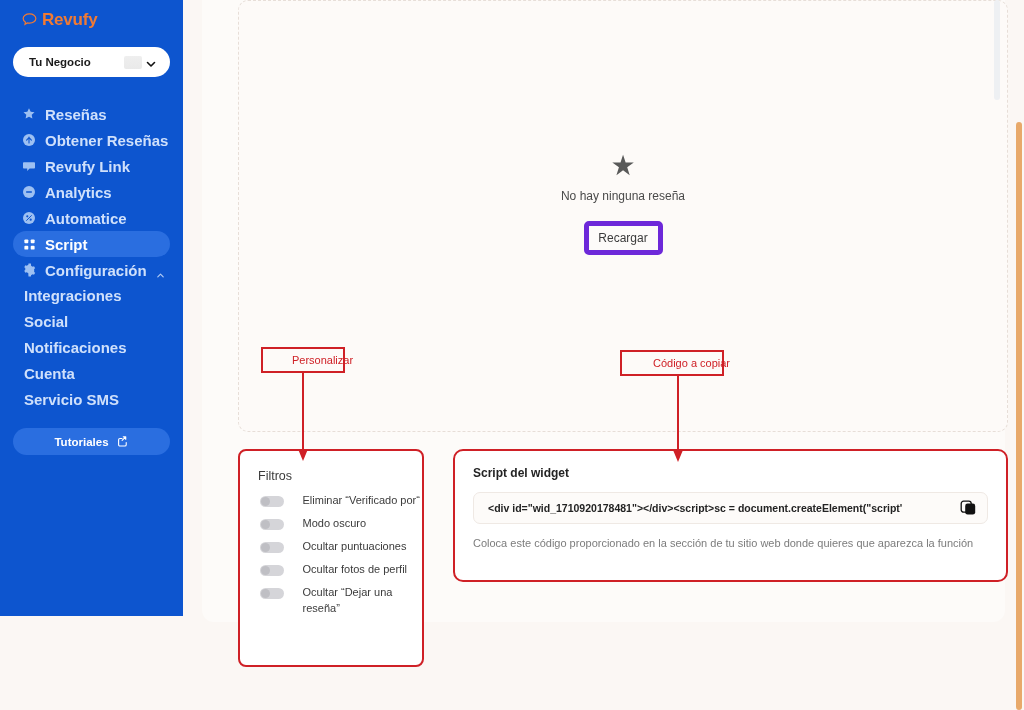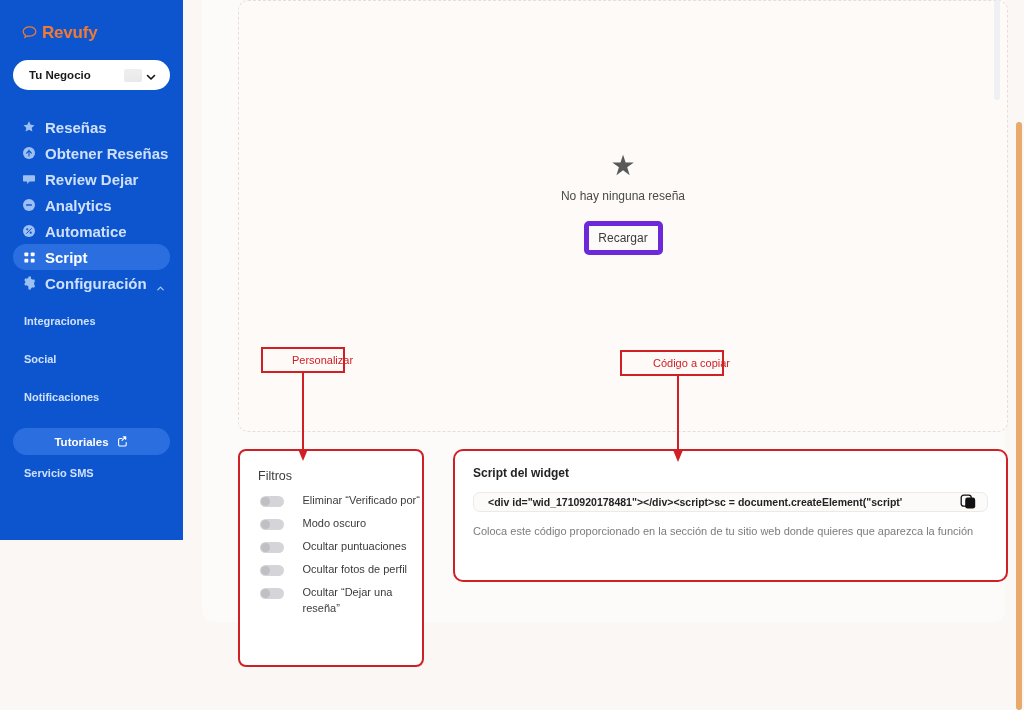--- a/index.html
+++ b/index.html
@@ -6,25 +6,25 @@
   html, body {
     width: 1024px; height: 710px;
     font-family: "Liberation Sans", sans-serif;
     background: #fbf7f4;
     overflow: hidden;
   }
   .app { position: relative; width: 1024px; height: 710px; display: flex; }
 
   
   .sidebar {
-    width: 183px; height: 540px;
+    width: 183px; height: 616px;
     background: #0d55cf;
     flex: 0 0 183px;
     position: relative;
-    padding-top: 16px;
+    padding-top: 3px;
   }
   .logo-row {
     display: flex; align-items: center; gap: 5px;
     padding: 5px 0 0 22px; height: 28px;
   }
   .logo-bubble { width: 15px; height: 14px; position: relative; }
   .logo-bubble svg { display:block; }
   .logo-text {
     color: #f07a34; font-size: 17px; font-weight: 700; letter-spacing: -0.2px;
   }
@@ -51,22 +51,22 @@
     display: flex; align-items: center; gap: 9px;
     height: 26px; margin: 0 13px; padding-left: 9px;
     border-radius: 14px;
     color: #cfe0fb; font-size: 15px; font-weight: 700;
     white-space: nowrap;
   }
   .nav-item.active { background: #2a6ee0; color: #ffffff; }
   .nav-item .nico { width: 14px; height: 14px; flex: 0 0 14px; display:flex; align-items:center; justify-content:center; }
   .nav-item .nico svg { display: block; }
   .nav-sub {
-    display: block; color: #cfe0fb; font-size: 11px; font-weight: 700;
-    margin: 12px 13px; padding-left: 11px; height: 26px; line-height: 26px;
+    display: block; color: #cfe0fb; font-size: 15px; font-weight: 700;
+    margin: 0 13px; padding-left: 11px; height: 26px; line-height: 26px;
   }
   .caret-up { margin-left: auto; margin-right: 6px; width: 9px; height: 9px; opacity:.85; }
 
   .tutorials {
     position: absolute; left: 13px; top: 428px;
     width: 157px; height: 27px;
     background: #2a6ee0; border-radius: 14px;
     display: flex; align-items: center; justify-content: center; gap: 7px;
     color: #fff; font-size: 11.5px; font-weight: 700;
   }
@@ -128,21 +128,21 @@
 
   .script-card {
     position: absolute; left: 251px; top: 463px;
     width: 555px; height: 133px;
     background: #ffffff; border-radius: 10px;
     border: 2px solid #cf2026;
     padding: 15px 18px 0 18px;
   }
   .script-title { font-size: 12px; font-weight: 700; color: #232323; }
   .script-input {
-    margin-top: 12px; height: 20px;
+    margin-top: 12px; height: 32px;
     background: #fdfbf9; border: 1px solid #efe9e4; border-radius: 7px;
     display: flex; align-items: center; padding: 0 8px 0 14px;
     overflow: hidden;
   }
   .script-code {
     font-size: 10.5px; font-weight: 700; color: #232323;
     white-space: nowrap; overflow: hidden; flex: 1 1 auto;
   }
   .copy-icon { flex: 0 0 20px; width: 20px; height: 18px; margin-left: 6px; }
   .copy-icon svg { display: block; }
@@ -228,21 +228,21 @@
         </span>
         <span>Obtener Reseñas</span>
       </div>
 
       <div class="nav-item">
         <span class="nico">
           <svg viewBox="0 0 14 14" width="14" height="14">
               <path d="M2 3.2h10c.55 0 1 .45 1 1v4.3c0 .55-.45 1-1 1H7.6L5.2 12V9.5H2c-.55 0-1-.45-1-1V4.2c0-.55.45-1 1-1z" fill="#9dc0f2"></path>
             </svg>
         </span>
-        <span>Review Dejar</span>
+        <span>Revufy Link</span>
       </div>
 
       <div class="nav-item">
         <span class="nico">
           <svg viewBox="0 0 14 14" width="14" height="14">
               <circle cx="7" cy="7" r="6" fill="#9dc0f2"></circle>
               <rect x="4" y="6.3" width="6" height="1.4" rx=".6" fill="#0d55cf"></rect>
             </svg>
         </span>
         <span>Analytics</span>

